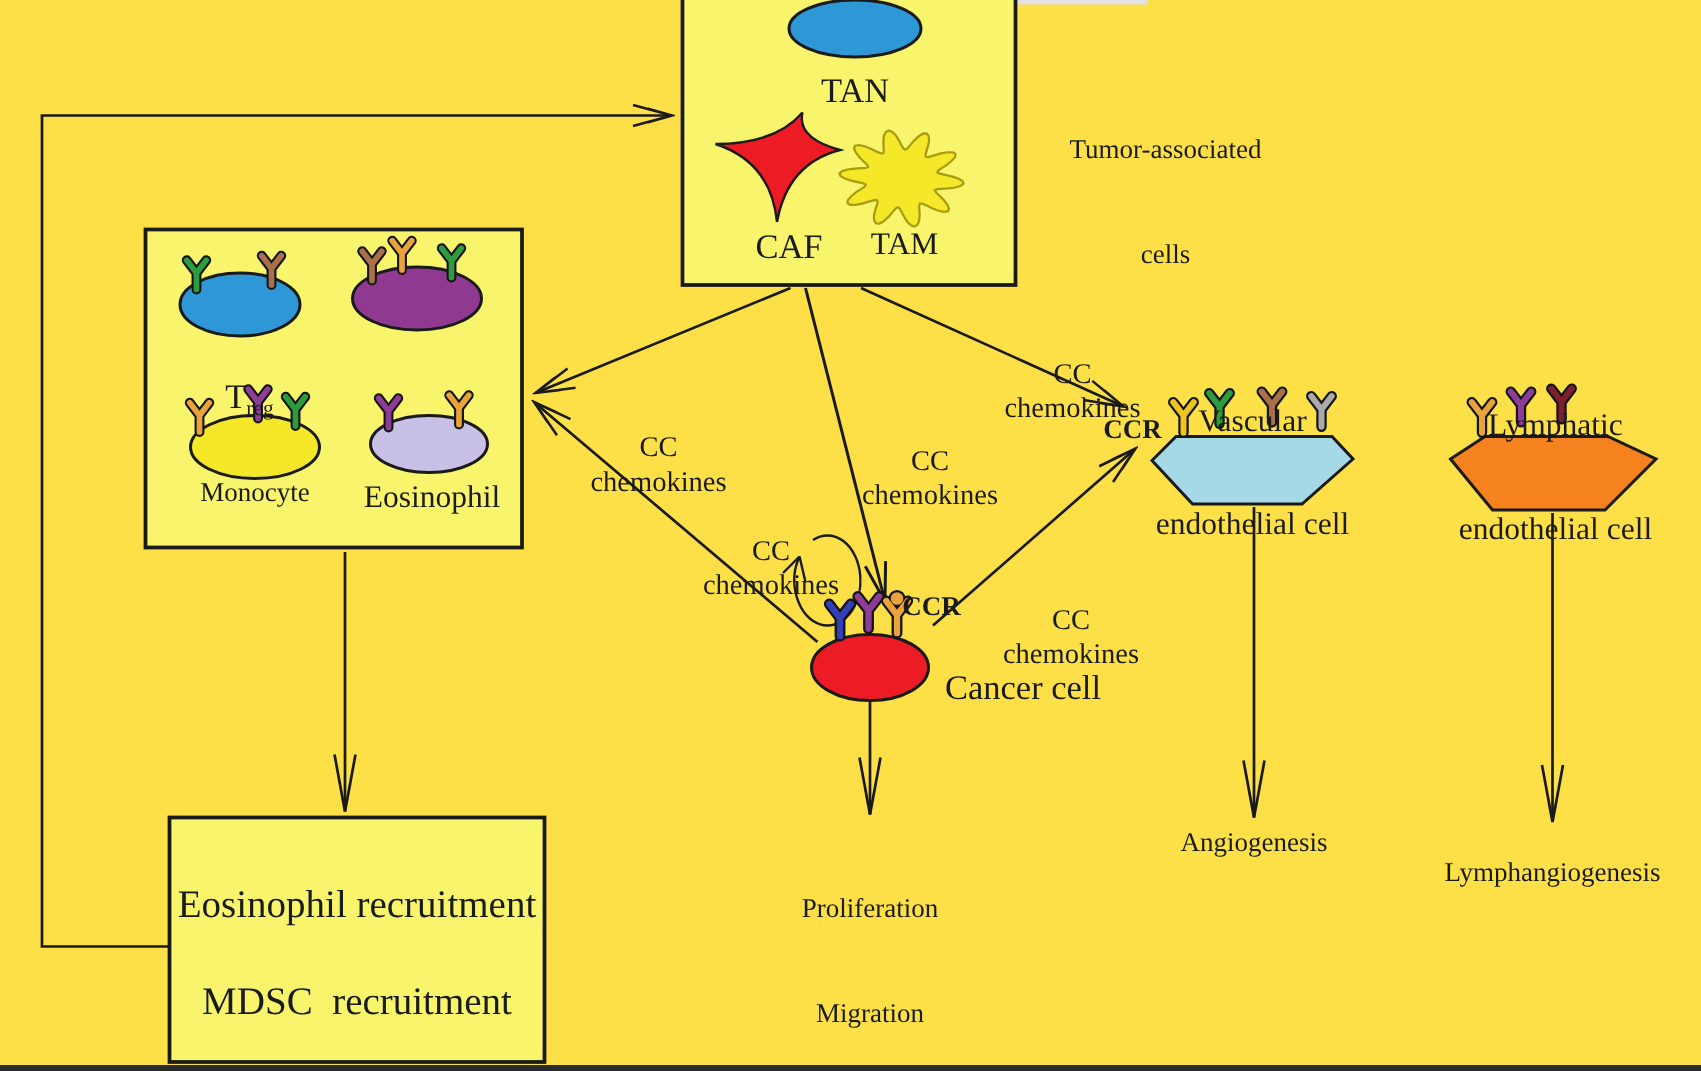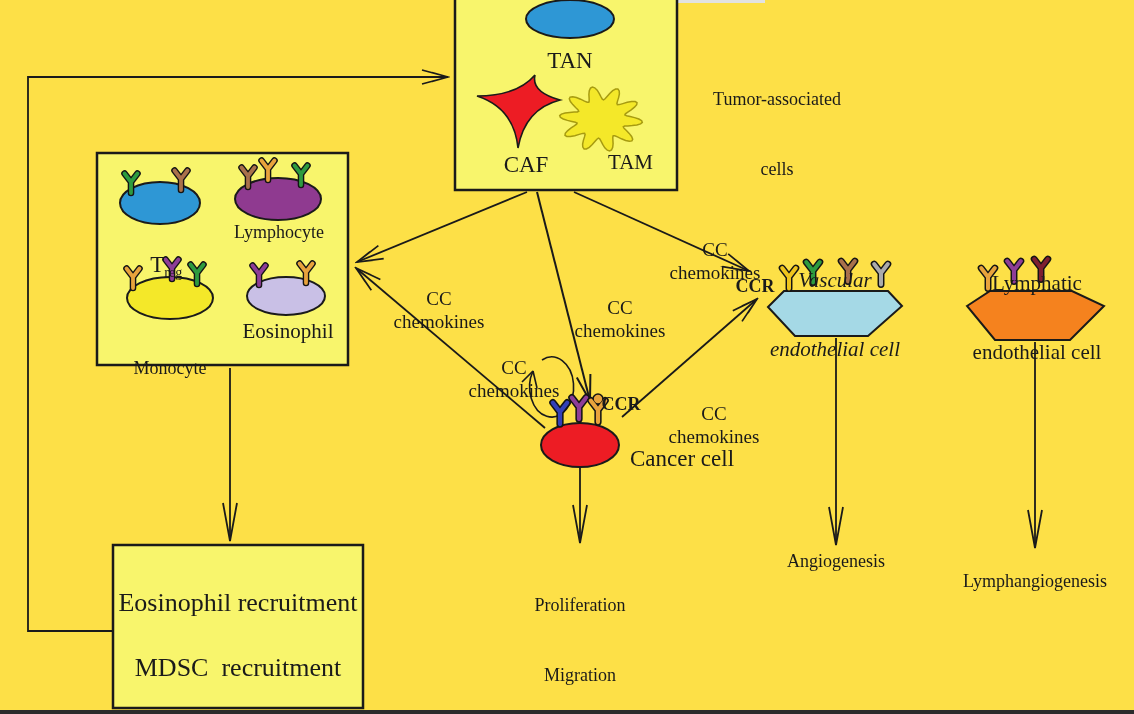--- a/index.html
+++ b/index.html
@@ -151,32 +151,31 @@
           <path d="M0 11 L0 0 M0 0 L-6.5 -8.5 M0 0 L6.5 -8.5" stroke="#141414" stroke-width="6.6" stroke-linecap="round" fill="none"></path>
           <path d="M0 11 L0 0 M0 0 L-6.5 -8.5 M0 0 L6.5 -8.5" stroke="#7E1F30" stroke-width="3.8" stroke-linecap="round" fill="none"></path>
         </g>
       </g>
 
     <rect x="0" y="710" width="1134" height="4" fill="#2b2b2b"></rect>
   </svg>
 
   <div class="lbl cell-name" style="left:520px;top:48px;width:100px;">TAN</div>
   <div class="lbl cell-name" style="left:476px;top:152px;width:100px;">CAF</div>
-  <div class="lbl small-name" style="left:553px;top:150px;width:100px;text-align:right;">TAM</div>
+  <div class="lbl small-name" style="left:553px;top:150px;width:100px;">TAM</div>
 
   <div class="lbl big stack" style="left:683px;top:44px;width:188px;">
     <div>Tumor-associated</div>
     <div>cells</div>
   </div>
 
   <div class="lbl cell-name" style="left:110px;top:226px;width:90px;">
     <span>T</span><span class="sub">reg</span>
   </div>
-  <div class="lbl big" style="left:213px;top:222px;width:132px;">Lymphocyte</div>
-  <div class="lbl big" style="left:110px;top:318px;width:120px;margin-top:40px;">Monocyte</div>
+  <div class="lbl big" style="left:110px;top:318px;width:120px;">Monocyte</div>
   <div class="lbl small-name" style="left:228px;top:319px;width:120px;">Eosinophil</div>
 
   <div class="lbl cc" style="left:374px;top:241px;width:130px;">
     <div>CC</div><div>chemokines</div>
   </div>
   <div class="lbl cc" style="left:555px;top:250px;width:130px;">
     <div>CC</div><div>chemokines</div>
   </div>
   <div class="lbl cc" style="left:650px;top:192px;width:130px;">
     <div>CC</div><div>chemokines</div>
@@ -186,21 +185,21 @@
   </div>
   <div class="lbl cc" style="left:649px;top:356px;width:130px;">
     <div>CC</div><div>chemokines</div>
   </div>
 
   <div class="lbl ccr" style="left:596px;top:394px;width:50px;">CCR</div>
   <div class="lbl ccr" style="left:733px;top:276px;width:44px;">CCR</div>
 
   <div class="lbl cell-name" style="left:622px;top:446px;width:120px;">Cancer cell</div>
 
-  <div class="lbl small-name" style="left:745px;top:223px;width:180px;line-height:23px;font-style:italic;">
+  <div class="lbl small-name" style="left:745px;top:223px;width:180px;line-height:23px;">
     <div>Vascular</div>
     <div>endothelial cell</div>
   </div>
   <div class="lbl small-name" style="left:947px;top:226px;width:180px;line-height:23px;">
     <div>Lymphatic</div>
     <div>endothelial cell</div>
   </div>
 
   <div class="lbl big stack" style="left:495px;top:550px;width:170px;">
     <div>Proliferation</div>

